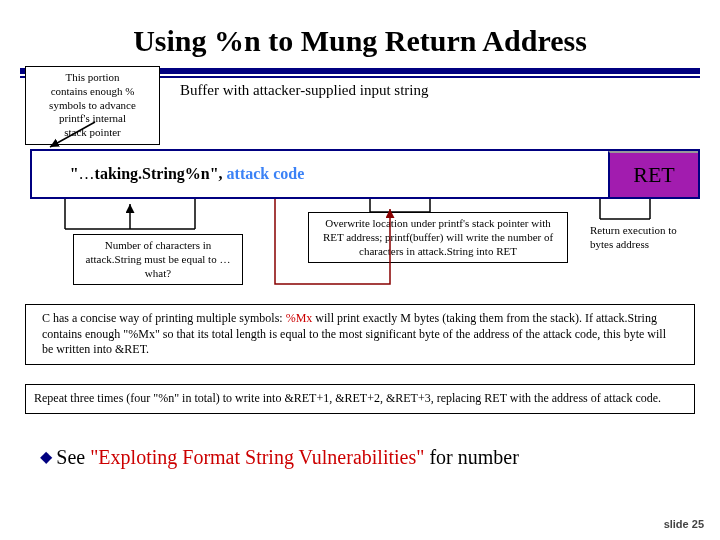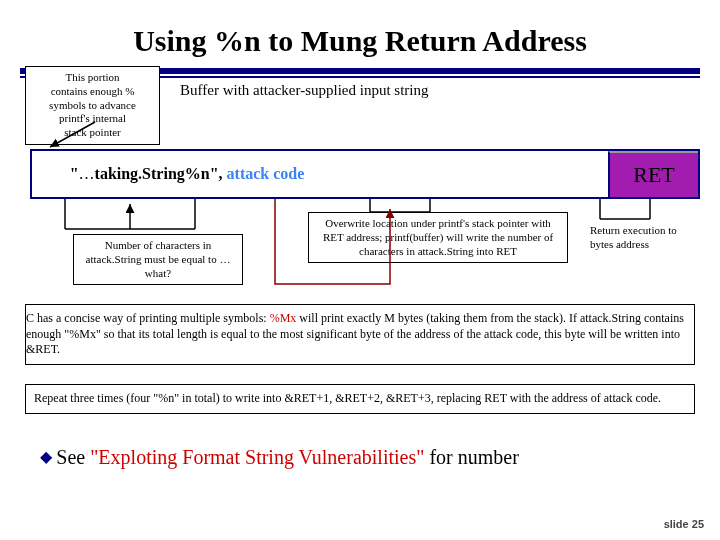--- a/index.html
+++ b/index.html
@@ -16,21 +16,21 @@
   .seg-input .b { font-weight:bold; }
   .seg-input .red { color:#3b82f6; }
   .seg-gap { flex:0 0 30px; }
   .seg-ret1 { flex:0 0 90px; border-left:2px solid #000080; border-right:2px solid #000080; display:flex; align-items:center; justify-content:center; font-size:22px; font-family:'Times New Roman',serif; background: repeating-linear-gradient(0deg,#ffd6e0 0,#ffd6e0 2px,#fff 2px,#fff 4px),repeating-linear-gradient(90deg,rgba(255,214,224,.6) 0,rgba(255,214,224,.6) 2px,transparent 2px,transparent 4px); }
   .seg-gap2 { flex:1 1 auto; }
   .seg-ret2 { flex:0 0 90px; border-left:2px solid #000080; display:flex; align-items:center; justify-content:center; font-size:22px; font-family:'Times New Roman',serif; background:#a21caf; border-top:2px solid #999; }
   .callout-b1 { position:absolute; left:50px; top:160px; width:170px; border:1px solid #000; padding:4px 6px; font-size:11px; text-align:center; line-height:1.25; font-family:'Times New Roman',serif;margin-left:23px; }
   .callout-b2 { position:absolute; left:308px; top:138px; width:260px; border:1px solid #000; padding:4px 6px; font-size:11px; text-align:center; line-height:1.25; font-family:'Times New Roman',serif; }
   .callout-b3 { position:absolute; left:590px; top:150px; width:90px; font-size:11px; text-align:left; line-height:1.25; font-family:'Times New Roman',serif; }
   .svg-arrows { position:absolute; left:0; top:0; pointer-events:none; }
-  .para1 { position:absolute; left:25px; top:230px; right:25px; border:1px solid #000; padding:6px 0; font-size:12px; font-family:'Times New Roman',serif; line-height:1.3; }
+  .para1 { position:absolute; left:25px; top:230px; right:25px; border:1px solid #000; padding:6px 16px; font-size:12px; font-family:'Times New Roman',serif; line-height:1.3; }
   .para1 .hl { color:#c00; }
   .para2 { position:absolute; left:25px; top:310px; right:25px; border:1px solid #000; padding:6px 8px; font-size:12px; font-family:'Times New Roman',serif; line-height:1.3; }
   .bullet { position:absolute; left:40px; top:372px; font-size:20px; font-family:'Times New Roman',serif; }
   .bullet .sq { color:#000080; font-size:16px; position:relative; top:-2px; margin-right:4px; }
   .bullet .hl { color:#c00; }
   .slidenum { position:absolute; right:16px; bottom:10px; font-size:11px; color:#444; font-family:Arial,sans-serif;font-weight:bold; }
 </style>
 </head>
 <body>
 

